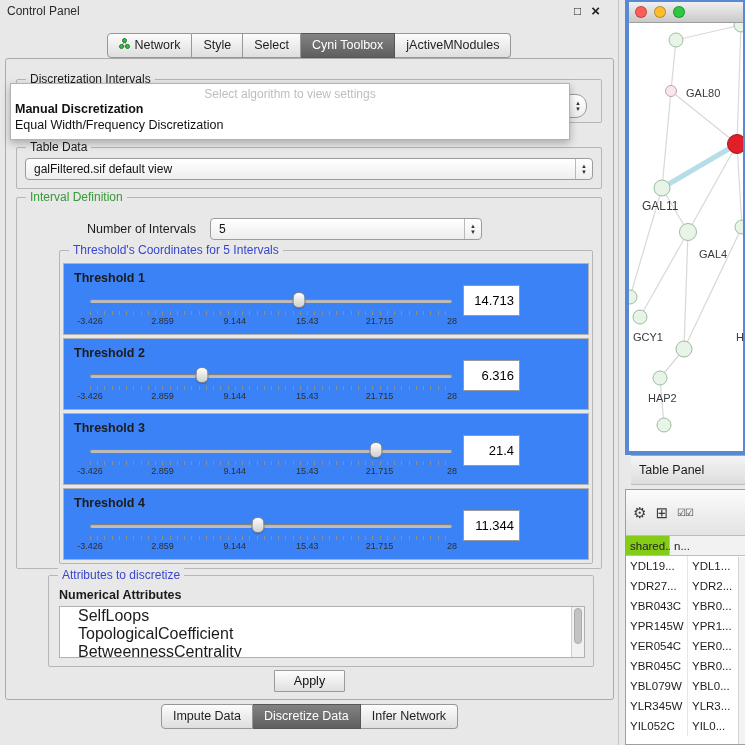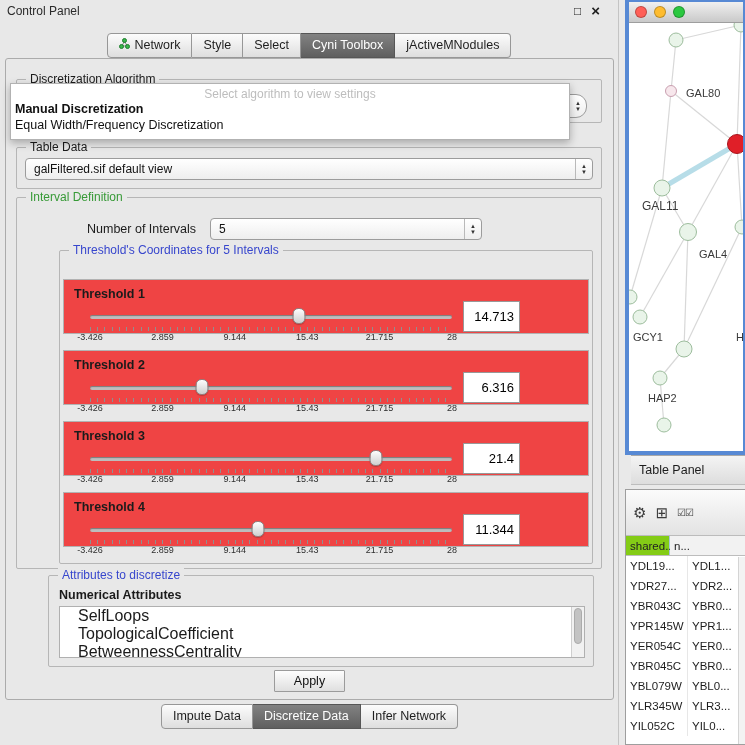--- a/index.html
+++ b/index.html
@@ -32,21 +32,21 @@
   .combo.capsule{border-radius:11px}
 
   .popup{position:absolute;left:4px;top:24px;width:560px;height:57px;background:#fff;border:1px solid #b2b2b2;box-shadow:0 3px 8px rgba(0,0,0,.28);z-index:30}
   .popup-header{text-align:center;color:#bdbdbd;font-size:12px;padding-top:3px}
   .popup-item{font-size:12.5px;padding:1px 4px;color:#111}
   .popup-item.bold{font-weight:bold}
 
   .count-row{position:absolute;left:70px;top:20px;display:flex;align-items:center;height:22px}
   .count-label{font-weight:normal;font-size:12.5px}
 
-  .th-block{position:relative;height:55px;border:1px solid #b2b2b2;margin:16px 3px 3px 3px;background:#ef4444}
+  .th-block{position:relative;height:72px;border:1px solid #b2b2b2;margin:0 3px 3px 3px;background:#3b82f6}
   .th-label{position:absolute;left:10px;top:7px;font-weight:bold;font-size:12.5px}
   .th-slider{position:absolute;left:26px;top:28px;width:362px;height:17px}
   .th-track{position:absolute;left:0;right:0;top:7px;height:4px;background:#bdbdbd;border-radius:2px;box-shadow:inset 0 1px 1px rgba(0,0,0,.35)}
   .th-thumb{position:absolute;top:0;width:13px;height:16px;background:linear-gradient(#fdfdfd,#cfcfcf);border:1px solid #878787;border-radius:6px;transform:translateX(-50%);box-shadow:0 1px 1px rgba(0,0,0,.2)}
   .th-scale{position:absolute;left:26px;top:47px;width:362px;height:18px}
   .th-ticks{position:absolute;left:0;right:0;top:0;height:4px;background:repeating-linear-gradient(90deg,#8f8f8f 0 1px,transparent 1px 7.24px)}
   .tick-label{position:absolute;top:5px;transform:translateX(-50%);font-size:9px;color:#2e2e2e;white-space:nowrap}
   .th-value{position:absolute;right:68px;top:21px;width:57px;height:31px;background:#fff;border:1px solid #989898;display:flex;align-items:center;justify-content:flex-end;padding-right:5px;font-size:13px;color:#000}
 
   .attr-header{position:absolute;left:10px;top:12px;font-weight:bold;font-size:12.5px}
@@ -114,21 +114,21 @@
         <span>Cyni Toolbox</span>
       </div>
       <div class="tab">
         <span>jActiveMNodules</span>
       </div>
     </div>
 
   <div class="inner">
 
     <div class="group" style="left:10px;top:20px;width:586px;height:44px">
-      <span class="legend">Discretization Algorithm</span>
+      <span class="legend">Discretization Intervals</span>
       <div class="combo capsule" style="left:8px;top:14px;width:562px;height:24px">
         <span></span>
         <span class="arrows">
             <span>▲</span>
             <span>▼</span>
           </span>
       </div>
     </div>
 
     <div class="popup">

